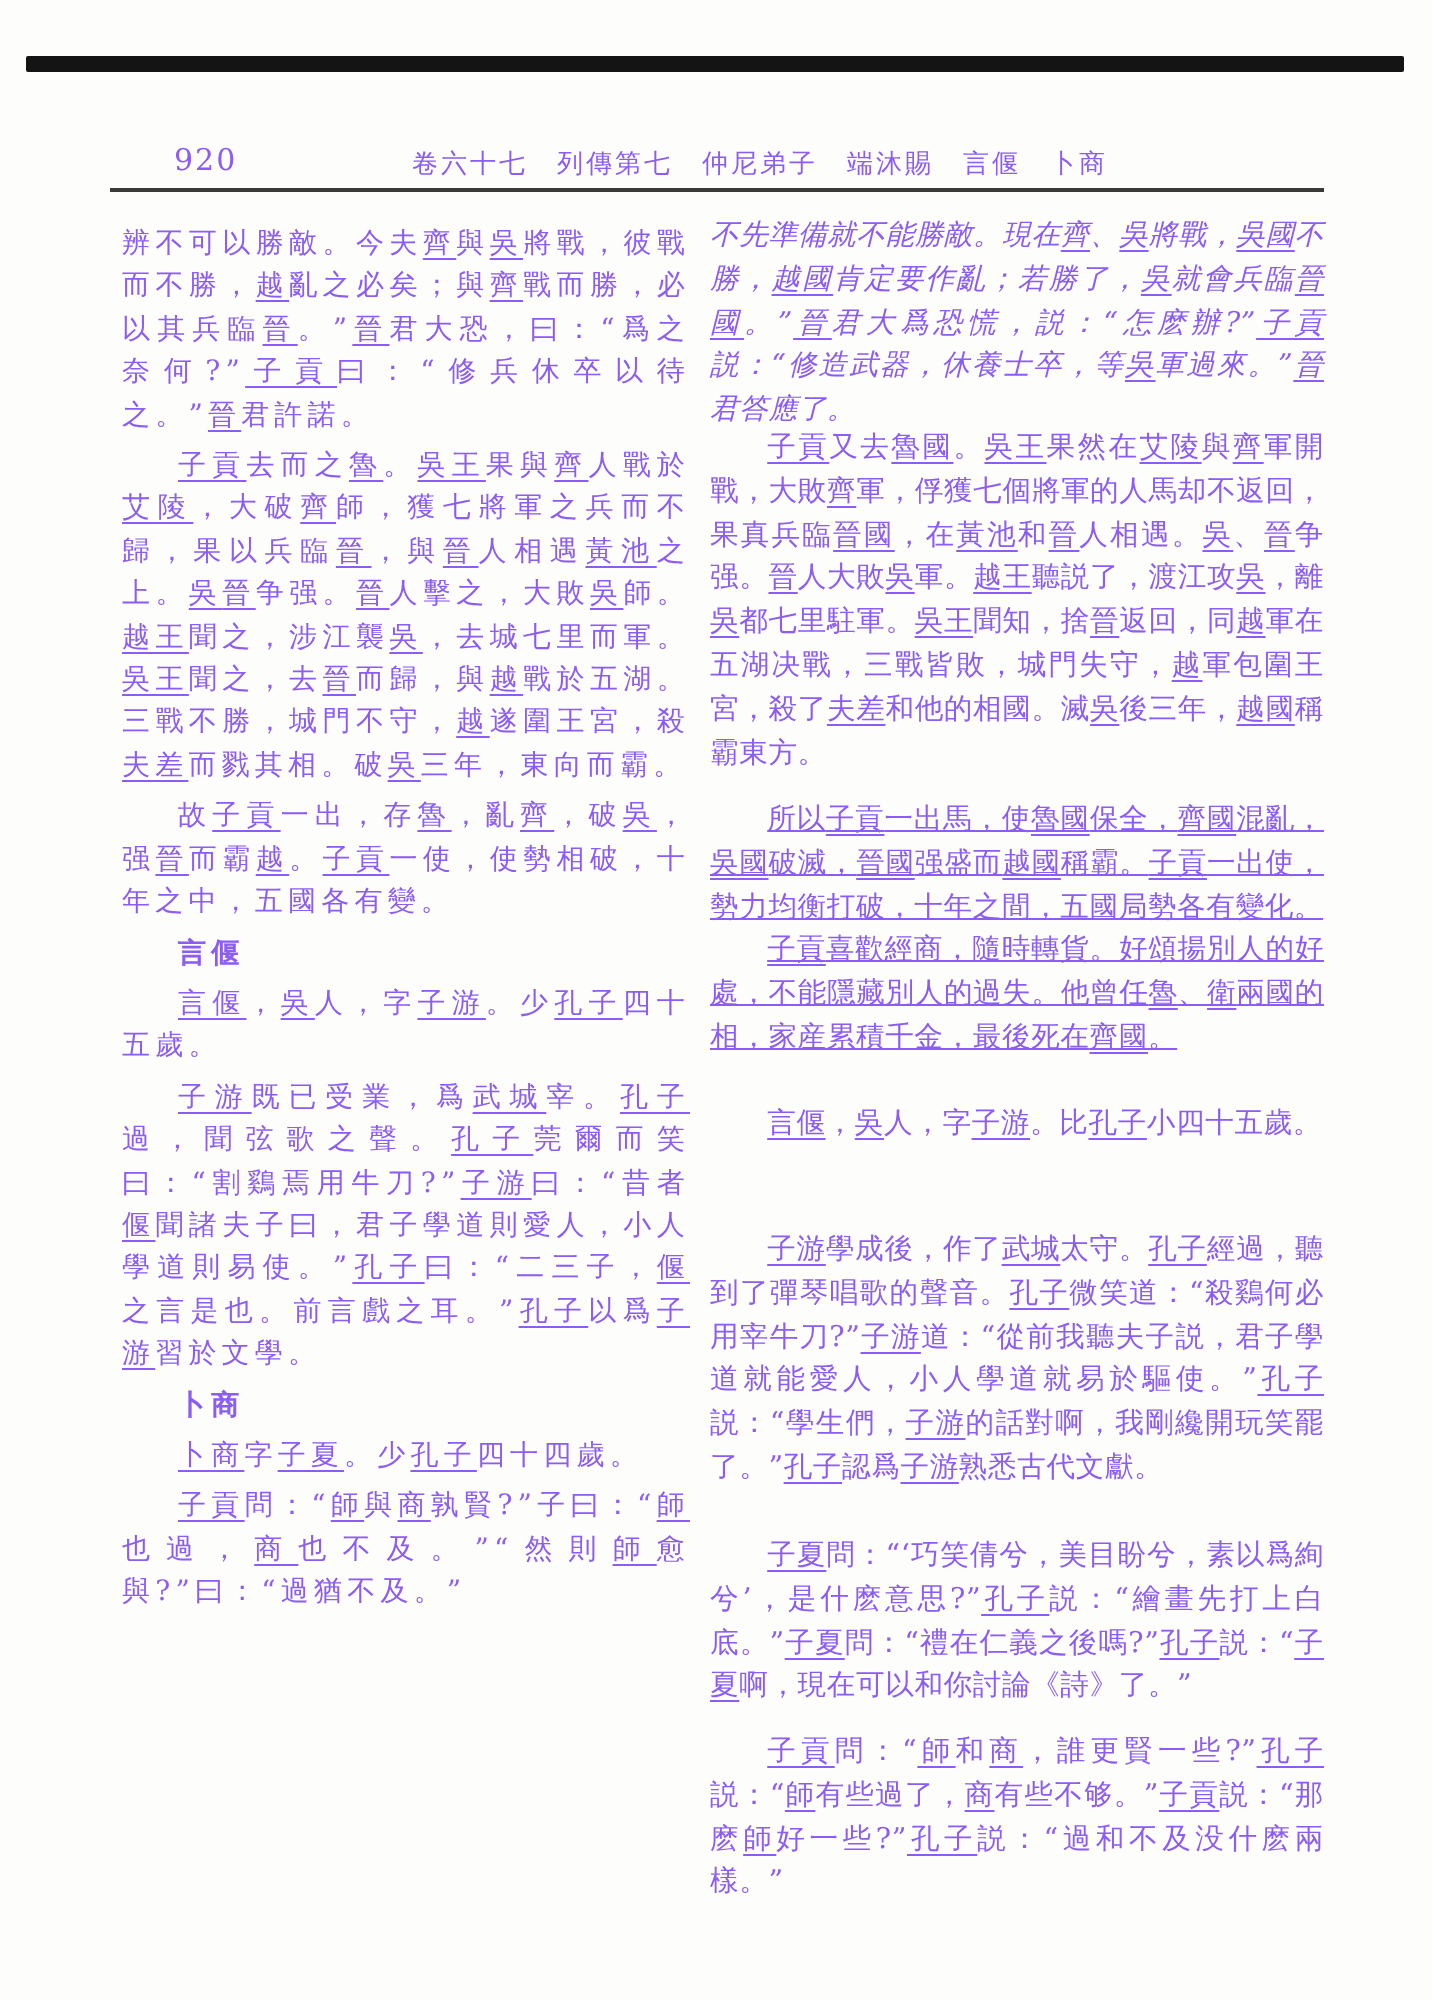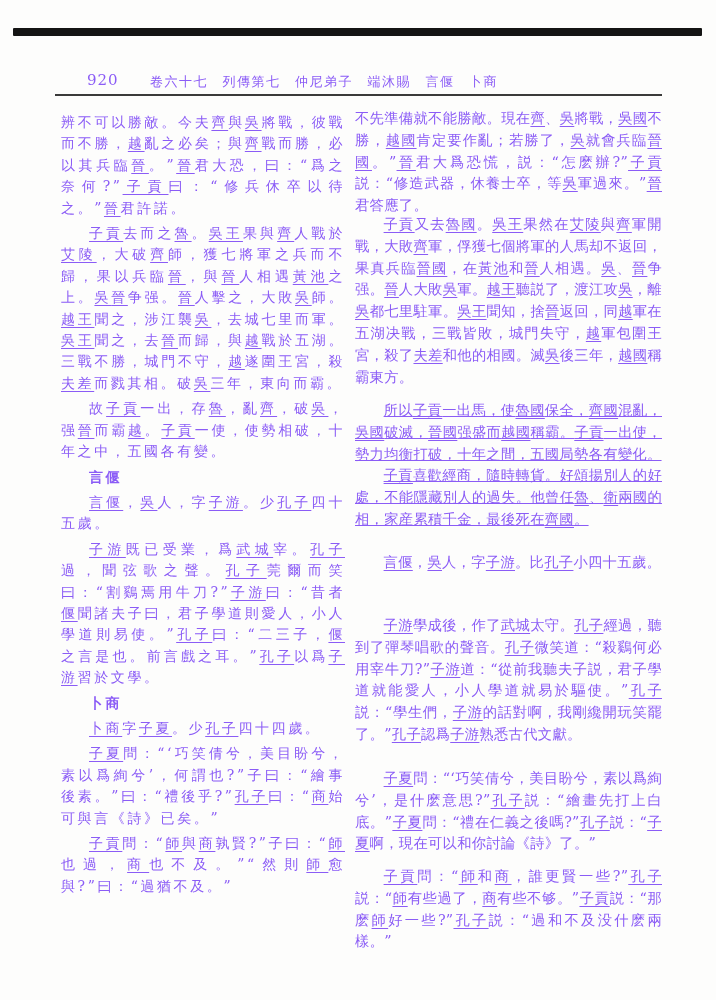--- a/index.html
+++ b/index.html
@@ -12,21 +12,21 @@
   .topbar {
     position:absolute; left:13px; top:28px; width:689px; height:8px;
     background:#141414; border-radius:1px;
   }
   .pagenum {
     position:absolute; left:87px; top:71px;
     font-size:15px; letter-spacing:1px;
   }
   .htitle {
     position:absolute; left:150px; top:73px; width:460px;
-    font-size:13px; letter-spacing:1.5px; white-space:nowrap;
+    text-align:center; font-size:13px; letter-spacing:1.5px; white-space:nowrap;
   }
   .header-rule {
     position:absolute; left:55px; top:94px; width:607px; height:2px;
     background:#3a3a3a;
   }
   .col-left {
     position:absolute; left:57px; top:108px; width:292px;
   }
   .col-left .para {
     margin:4px; text-align:justify;
@@ -57,25 +57,24 @@
   <div class="header-rule"></div>
   <div class="col-left" id="left-col">
       <p class="para">辨不可以勝敵。今夫<span class="pn">齊</span>與<span class="pn">吳</span>將戰，彼戰而不勝，<span class="pn">越</span>亂之必矣；與<span class="pn">齊</span>戰而勝，必以其兵臨<span class="pn">晉</span>。”<span class="pn">晉</span>君大恐，曰：“爲之奈何?”<span class="pn">子貢</span>曰：“修兵休卒以待之。”<span class="pn">晉</span>君許諾。</p>
       <p class="para indent"><span class="pn">子貢</span>去而之<span class="pn">魯</span>。<span class="pn">吳王</span>果與<span class="pn">齊</span>人戰於<span class="pn">艾陵</span>，大破<span class="pn">齊</span>師，獲七將軍之兵而不歸，果以兵臨<span class="pn">晉</span>，與<span class="pn">晉</span>人相遇<span class="pn">黃池</span>之上。<span class="pn">吳</span><span class="pn">晉</span>争强。<span class="pn">晉</span>人擊之，大敗<span class="pn">吳</span>師。<span class="pn">越王</span>聞之，涉江襲<span class="pn">吳</span>，去城七里而軍。<span class="pn">吳王</span>聞之，去<span class="pn">晉</span>而歸，與<span class="pn">越</span>戰於五湖。三戰不勝，城門不守，<span class="pn">越</span>遂圍王宮，殺<span class="pn">夫差</span>而戮其相。破<span class="pn">吳</span>三年，東向而霸。</p>
       <p class="para indent">故<span class="pn">子貢</span>一出，存<span class="pn">魯</span>，亂<span class="pn">齊</span>，破<span class="pn">吳</span>，强<span class="pn">晉</span>而霸<span class="pn">越</span>。<span class="pn">子貢</span>一使，使勢相破，十年之中，五國各有變。</p>
       <p class="para heading">言偃</p>
       <p class="para indent"><span class="pn">言偃</span>，<span class="pn">吳</span>人，字<span class="pn">子游</span>。少<span class="pn">孔子</span>四十五歲。</p>
       <p class="para indent"><span class="pn">子游</span>既已受業，爲<span class="pn">武城</span>宰。<span class="pn">孔子</span>過，聞弦歌之聲。<span class="pn">孔子</span>莞爾而笑曰：“割鷄焉用牛刀?”<span class="pn">子游</span>曰：“昔者<span class="pn">偃</span>聞諸夫子曰，君子學道則愛人，小人學道則易使。”<span class="pn">孔子</span>曰：“二三子，<span class="pn">偃</span>之言是也。前言戲之耳。”<span class="pn">孔子</span>以爲<span class="pn">子游</span>習於文學。</p>
       <p class="para heading">卜商</p>
       <p class="para indent"><span class="pn">卜商</span>字<span class="pn">子夏</span>。少<span class="pn">孔子</span>四十四歲。</p>
-      <p class="para indent"><span class="pn">子夏</span>問：“‘巧笑倩兮，美目盼兮，素以爲絢兮’，何謂也?”子曰：“繪事後素。”曰：“禮後乎?”<span class="pn">孔子</span>曰：“<span class="pn">商</span>始可與言《詩》已矣。”</p>
       <p class="para indent"><span class="pn">子貢</span>問：“<span class="pn">師</span>與<span class="pn">商</span>孰賢?”子曰：“<span class="pn">師</span>也過，<span class="pn">商</span>也不及。”“然則<span class="pn">師</span>愈與?”曰：“過猶不及。”</p>
     </div>
   <div id="right-col-anchor"></div>
-<div class="col-right-block" style="top: 108px;">
+<div class="col-right-block" style="top: 108px; font-style: italic;">
       <p class="para">不先準備就不能勝敵。現在<span class="pn">齊</span>、<span class="pn">吳</span>將戰，<span class="pn">吳國</span>不勝，<span class="pn">越國</span>肯定要作亂；若勝了，<span class="pn">吳</span>就會兵臨<span class="pn">晉國</span>。”<span class="pn">晉</span>君大爲恐慌，説：“怎麽辦?”<span class="pn">子貢</span>説：“修造武器，休養士卒，等<span class="pn">吳</span>軍過來。”<span class="pn">晉</span>君答應了。</p>
     </div>
     <div class="col-right-block" style="top: 214px;">
       <p class="para indent"><span class="pn">子貢</span>又去<span class="pn">魯國</span>。<span class="pn">吳王</span>果然在<span class="pn">艾陵</span>與<span class="pn">齊</span>軍開戰，大敗<span class="pn">齊</span>軍，俘獲七個將軍的人馬却不返回，果真兵臨<span class="pn">晉國</span>，在<span class="pn">黃池</span>和<span class="pn">晉</span>人相遇。<span class="pn">吳</span>、<span class="pn">晉</span>争强。<span class="pn">晉</span>人大敗<span class="pn">吳</span>軍。<span class="pn">越王</span>聽説了，渡江攻<span class="pn">吳</span>，離<span class="pn">吳</span>都七里駐軍。<span class="pn">吳王</span>聞知，捨<span class="pn">晉</span>返回，同<span class="pn">越</span>軍在五湖决戰，三戰皆敗，城門失守，<span class="pn">越</span>軍包圍王宮，殺了<span class="pn">夫差</span>和他的相國。滅<span class="pn">吳</span>後三年，<span class="pn">越國</span>稱霸東方。</p>
     </div>
     <div class="col-right-block" style="top: 400px; text-decoration: underline;">
       <p class="para indent">所以<span class="pn">子貢</span>一出馬，使<span class="pn">魯國</span>保全，<span class="pn">齊國</span>混亂，<span class="pn">吳國</span>破滅，<span class="pn">晉國</span>强盛而<span class="pn">越國</span>稱霸。<span class="pn">子貢</span>一出使，勢力均衡打破，十年之間，五國局勢各有變化。</p>
       <p class="para indent"><span class="pn">子貢</span>喜歡經商，隨時轉貨。好頌揚別人的好處，不能隱藏別人的過失。他曾任<span class="pn">魯</span>、<span class="pn">衛</span>兩國的相，家産累積千金，最後死在<span class="pn">齊國</span>。</p>
     </div>
     <div class="col-right-block" style="top: 552px;">

